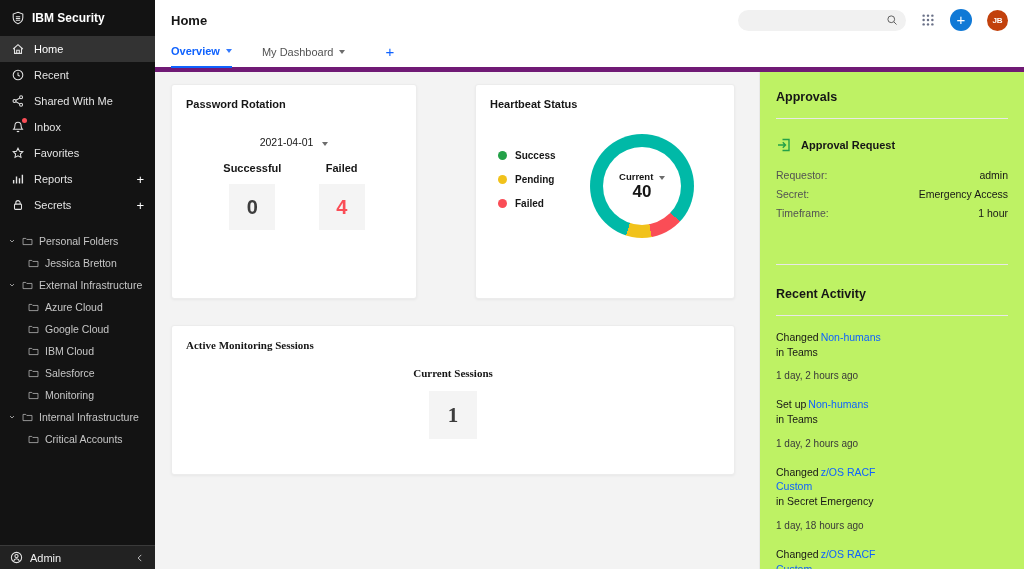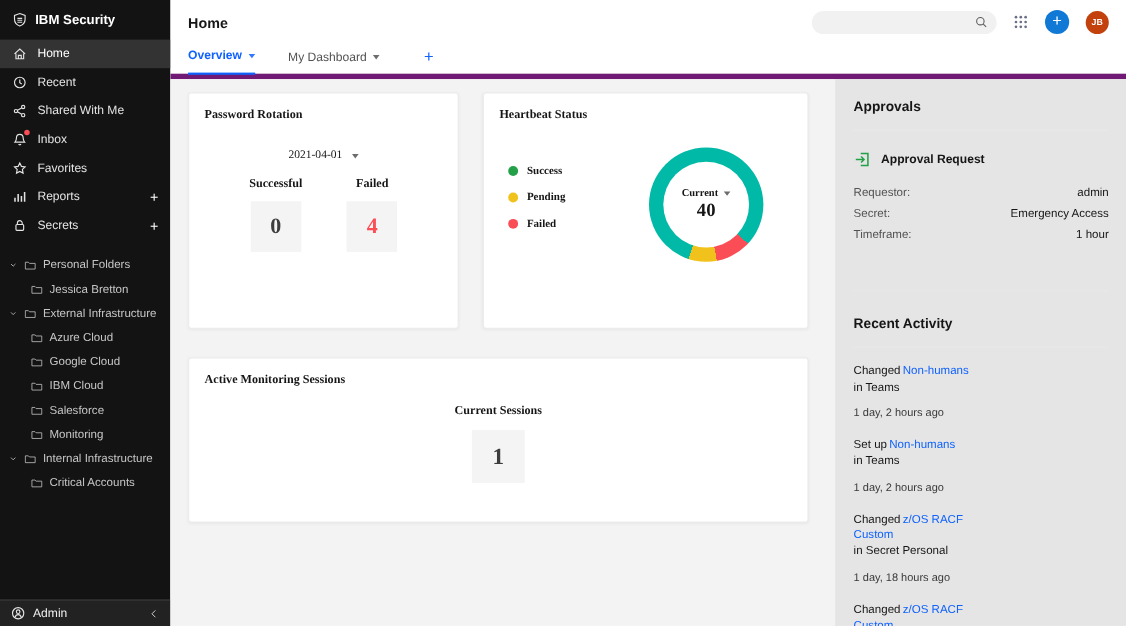--- a/index.html
+++ b/index.html
@@ -42,21 +42,21 @@
   .avatar { width:21px; height:21px; border-radius:50%; background:#c2410c; color:#fff; font-size:8px; font-weight:700; display:flex; align-items:center; justify-content:center; cursor:pointer; }
 
   .tabsbar { display:flex; align-items:flex-end; gap:30px; padding:12px 16px 0 16px; border-bottom:5px solid #701a75; }
   .tab { font-size:11px; color:#525252; padding-bottom:9px; cursor:pointer; display:flex; align-items:center; }
   .tab.active { color:#0f62fe; font-weight:700; border-bottom:2px solid #0f62fe; margin-bottom:-1px; }
   .tri { width:0; height:0; border-left:3.5px solid transparent; border-right:3.5px solid transparent; border-top:4px solid currentColor; display:inline-block; margin-left:6px; opacity:.85; }
   .tab-add { font-size:15px; color:#0f62fe; padding-bottom:8px; cursor:pointer; margin-left:10px; line-height:1; }
 
   .content-row { flex:1; display:flex; min-height:0; }
   .content { flex:1; background:#f3f3f3; padding:12px 24px 0 16px; min-width:0; }
-  .cards-row { display:flex; gap:22px; margin-bottom:26px;font-family:Liberation Serif, serif; }
+  .cards-row { display:flex; gap:58px; margin-bottom:26px; }
   .card { background:#fff; border:1px solid #ececec; border-radius:3px; box-shadow:0 1px 3px rgba(0,0,0,.05); padding:13px 14px; }
   .card-title { font-size:11px; font-weight:700; color:#161616; }
   .card-pr { width:246px; height:215px; }
   .card-hb { flex:1; height:215px; }
   .card-sess { height:150px;font-family:Liberation Serif, serif; }
 
   .pr-date { text-align:center; margin-top:26px; font-size:10.5px; color:#161616; cursor:pointer; }
   .pr-date .tri { border-top-color:#525252; }
   .pr-cols { display:flex; justify-content:space-evenly; margin-top:14px; }
   .pr-col { text-align:center; }
@@ -71,21 +71,21 @@
            background:conic-gradient(#00b9a7 0 37%, #fa4d56 37% 47%, #f1c21b 47% 55%, #00b9a7 55% 100%); }
   .donut-hole { position:absolute; inset:13px; background:#fff; border-radius:50%; display:flex; flex-direction:column; align-items:center; justify-content:center; }
   .donut-label { font-size:9.5px; font-weight:600; color:#161616; cursor:pointer; }
   .donut-label .tri { border-top-color:#525252; margin-left:3px; }
   .donut-value { font-size:17px; font-weight:700; color:#161616; }
 
   .sess-label { text-align:center; font-size:11px; font-weight:700; color:#161616; margin-top:16px; }
   .sess-box { margin:12px auto 0; width:48px; height:48px; font-size:21px; }
 
   
-  .rightpanel { width:265px; background:#e5e5e5; border-left:1px solid #e8e8e8; padding:18px 16px 0 16px; flex-shrink:0; font-size:10.5px; }
+  .rightpanel { width:265px; background:#bef264; border-left:1px solid #e8e8e8; padding:18px 16px 0 16px; flex-shrink:0; font-size:10.5px; }
   .rp-heading { font-size:12.5px; font-weight:700; color:#161616; padding-bottom:14px; border-bottom:1px solid #e8e8e8; }
   .rp-section { border-bottom:1px solid #e8e8e8; padding-bottom:38px; }
   .appr-row { display:flex; align-items:center; gap:9px; margin:18px 0 16px; font-size:11px; font-weight:700; color:#161616; cursor:pointer; }
   .appr-icon svg { stroke:#24a148; fill:none; stroke-width:1.4; display:block; }
   .kv-row { display:flex; justify-content:space-between; margin-bottom:7px; }
   .kv-label { color:#525252; }
   .kv-value { color:#161616; text-align:right; }
   .ra-heading { margin-top:22px; }
   .act-list { margin-top:14px; }
   .act-item { display:flex; justify-content:space-between; gap:10px; margin-bottom:16px;flex-direction:column; }
@@ -438,21 +438,21 @@
               <div class="act-left">
                 <span>Set up</span><a class="act-link">Non-humans</a>
                 <div class="act-context">in Teams</div>
               </div>
               <div class="act-time">1 day, 2 hours ago</div>
             </div>
 
             <div class="act-item">
               <div class="act-left">
                 <span>Changed</span><a class="act-link">z/OS RACF Custom</a>
-                <div class="act-context">in Secret Personal</div>
+                <div class="act-context">in Secret Emergency</div>
               </div>
               <div class="act-time">1 day, 18 hours ago</div>
             </div>
 
             <div class="act-item">
               <div class="act-left">
                 <span>Changed</span><a class="act-link">z/OS RACF Custom</a>
                 <div class="act-context"></div>
               </div>
               <div class="act-time">1 day, 18 hours ago</div>

